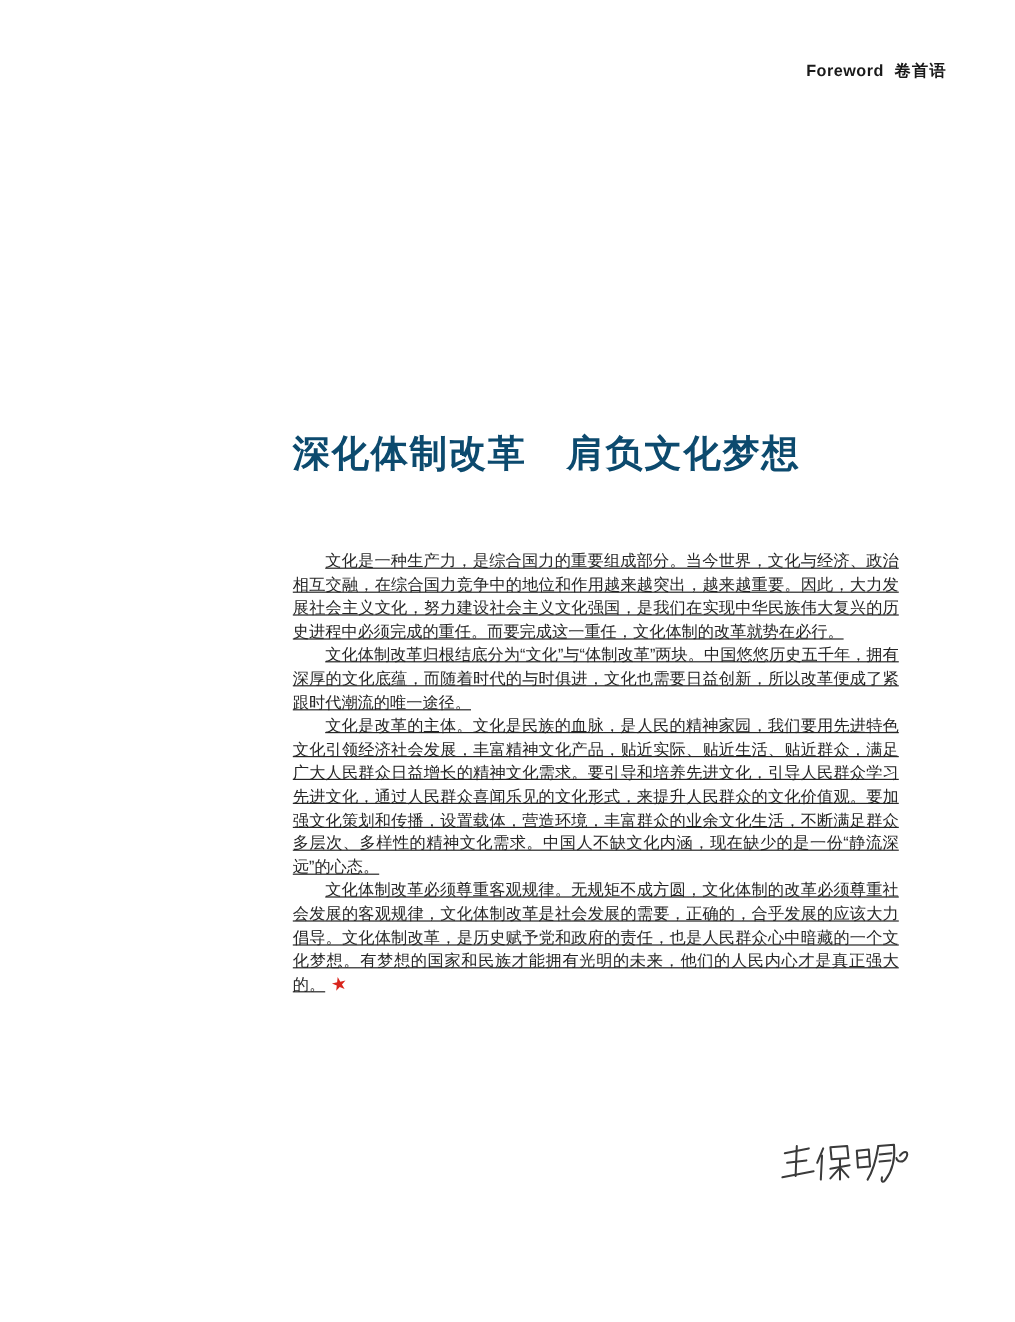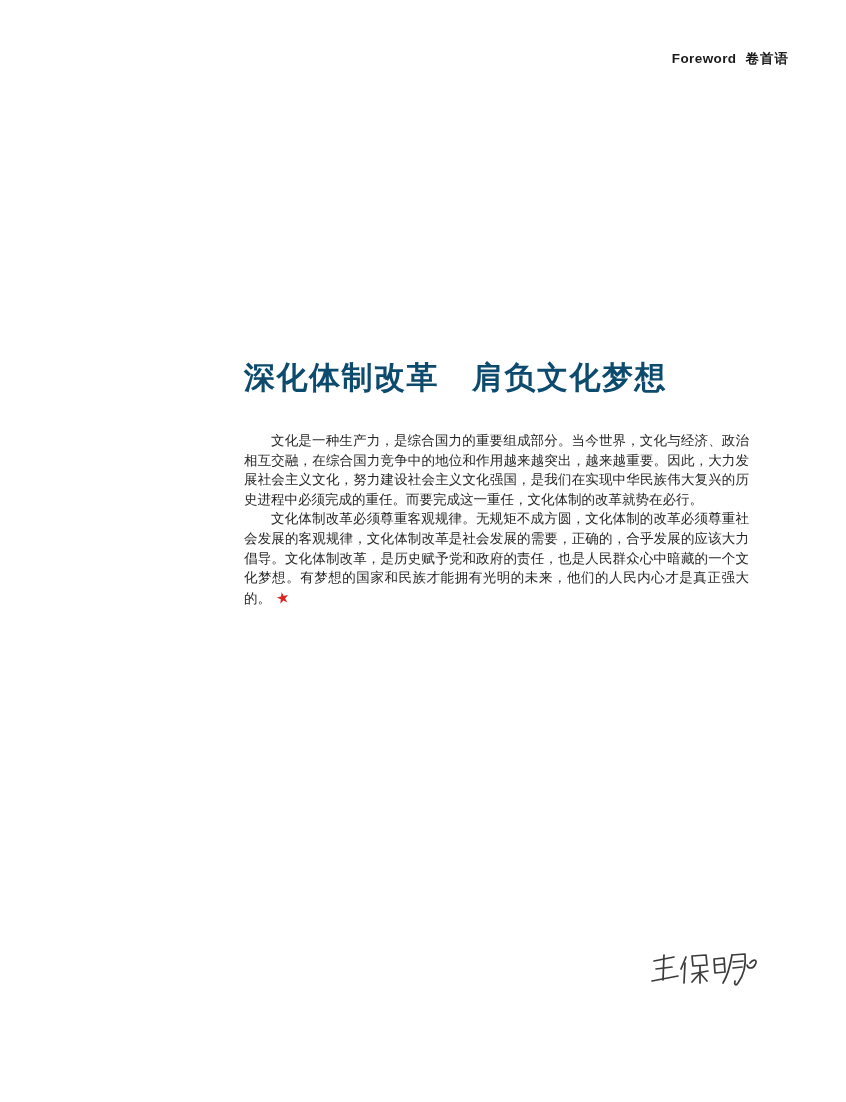--- a/index.html
+++ b/index.html
@@ -18,23 +18,24 @@
   .folio .en{margin-right:9px;}
   .folio .zh{letter-spacing:1px;}
   .article-title{
     position:absolute;left:244px;top:357px;
     font-family:"Liberation Serif","DejaVu Serif",serif;
     font-weight:bold;font-size:31px;color:#0c4a6e;
     letter-spacing:1.5px;white-space:nowrap;margin:0;
   }
   .article-title .t2{margin-left:33px;}
   .article-body{
-    position:absolute;left:244px;top:431px;width:505px;
+    position:absolute;left:244px;top:458px;width:505px;
     font-size:13.5px;line-height:19.6px;color:#262626;
     text-align:justify;
+    text-decoration:underline;
   }
   .article-body p{
     margin:0;padding:0;
     text-indent:2em;
   }
   .end-star{
     display:inline-block;
     color:#d9251d;
     font-size:15px;
     margin-left:5px;
@@ -59,20 +60,22 @@
   <div class="folio">
     <span class="en">Foreword</span><span class="zh">卷首语</span>
   </div>
 
   <h1 class="article-title">
     <span class="t1">深化体制改革</span><span class="t2">肩负文化梦想</span>
   </h1>
 
   <div class="article-body">
     <p>文化是一种生产力，是综合国力的重要组成部分。当今世界，文化与经济、政治相互交融，在综合国力竞争中的地位和作用越来越突出，越来越重要。因此，大力发展社会主义文化，努力建设社会主义文化强国，是我们在实现中华民族伟大复兴的历史进程中必须完成的重任。而要完成这一重任，文化体制的改革就势在必行。</p>
+    <p>文化体制改革归根结底分为“文化”与“体制改革”两块。中国悠悠历史五千年，拥有深厚的文化底蕴，而随着时代的与时俱进，文化也需要日益创新，所以改革便成了紧跟时代潮流的唯一途径。</p>
+    <p>文化是改革的主体。文化是民族的血脉，是人民的精神家园，我们要用先进特色文化引领经济社会发展，丰富精神文化产品，贴近实际、贴近生活、贴近群众，满足广大人民群众日益增长的精神文化需求。要引导和培养先进文化，引导人民群众学习先进文化，通过人民群众喜闻乐见的文化形式，来提升人民群众的文化价值观。要加强文化策划和传播，设置载体，营造环境，丰富群众的业余文化生活，不断满足群众多层次、多样性的精神文化需求。中国人不缺文化内涵，现在缺少的是一份“静流深远”的心态。</p>
     <p><span>文化体制改革必须尊重客观规律。无规矩不成方圆，文化体制的改革必须尊重社会发展的客观规律，文化体制改革是社会发展的需要，正确的，合乎发展的应该大力倡导。文化体制改革，是历史赋予党和政府的责任，也是人民群众心中暗藏的一个文化梦想。有梦想的国家和民族才能拥有光明的未来，他们的人民内心才是真正强大的。</span><span class="end-star">★</span></p>
   </div>
 
   <div class="signature" role="img" aria-label="王保明">
     <svg viewBox="0 0 122 58">
 
       <path d="M7,15 L27,11"></path>
       <path d="M9,23 L25,21"></path>
       <path d="M17,9 L16,34"></path>
       <path d="M5,35 L31,30"></path>

